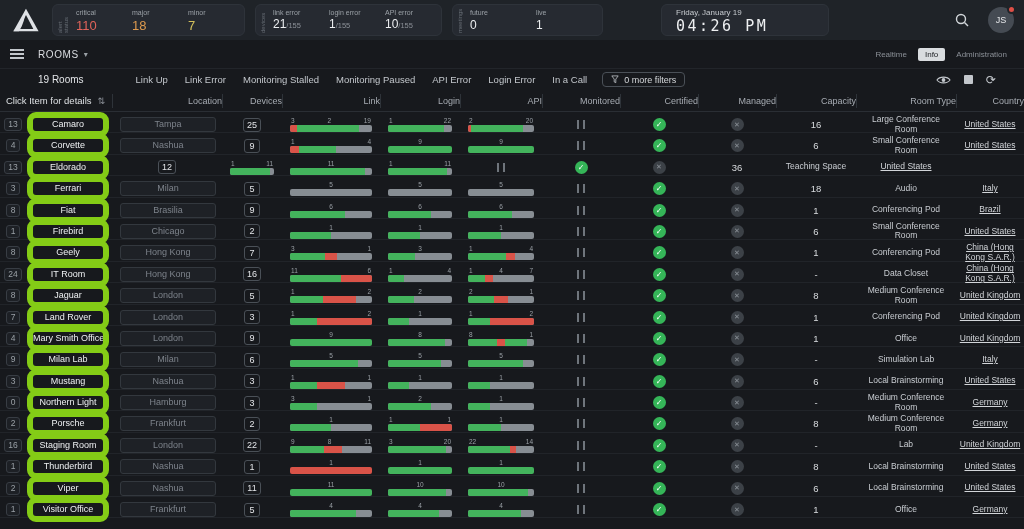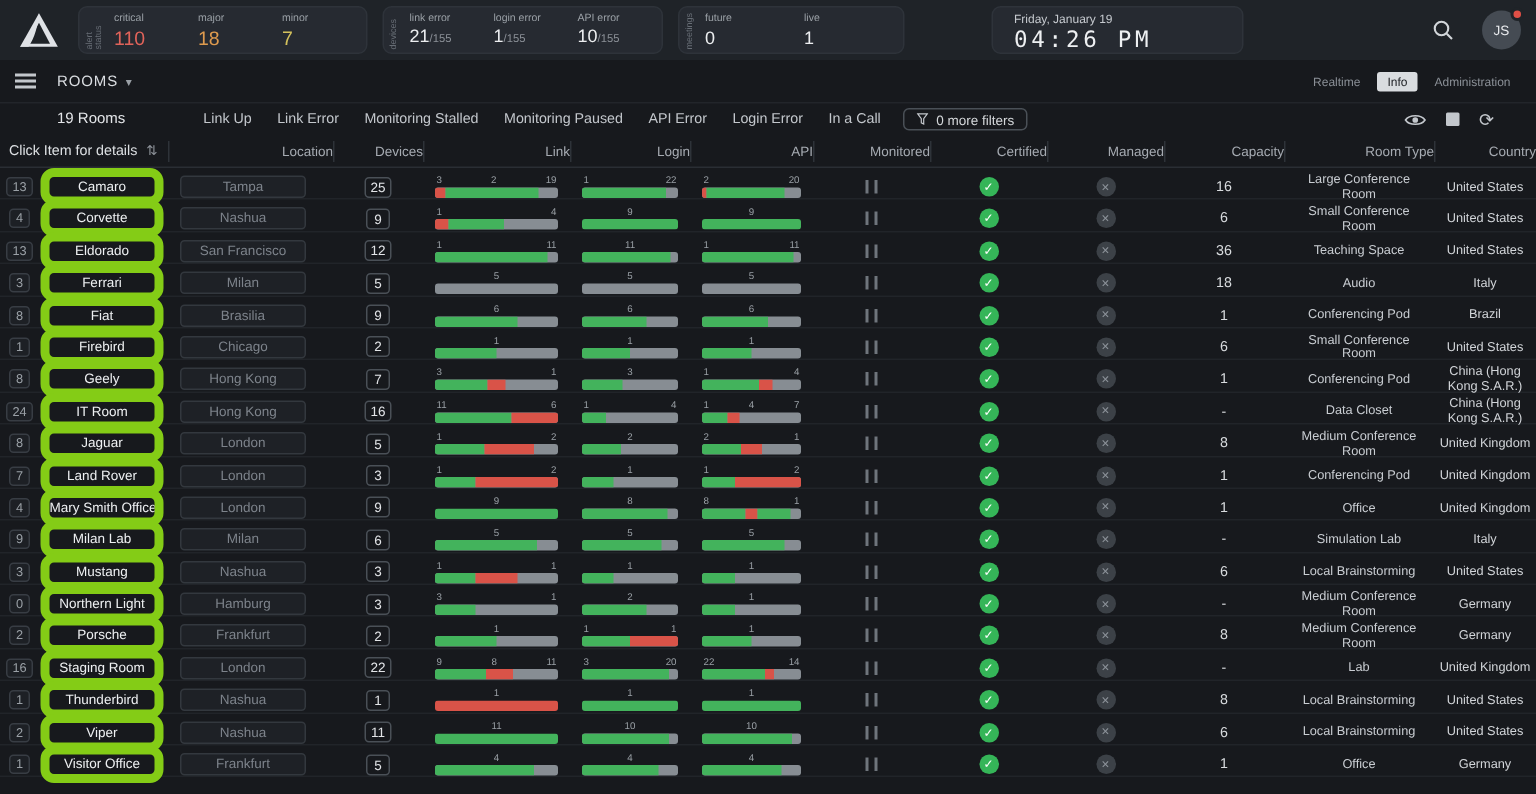--- a/index.html
+++ b/index.html
@@ -76,21 +76,21 @@
 
   .trow { height:21.4px; align-items:center; border-bottom:1px solid #212429; cursor:pointer; }
   .c { display:flex; align-items:center; justify-content:center; height:100%; }
   .badge { border:1px solid #383d44; border-radius:3px; background:#1d2025; color:#9aa0a6;
     font-size:8.5px; line-height:11px; min-width:14px; text-align:center; padding:0 3px;
     margin-left:2px; }
   .name-pill { display:inline-block; width:82px; text-align:center; border:6px solid #84cc16;
     border-radius:9px; color:#eef0f2; font-size:9px; line-height:13px; white-space:nowrap;
     overflow:hidden; }
   .loc-c { justify-content:flex-start; padding-left:8px; }
-  .loc-box { display:inline-block; width:84px; text-align:center; background:#1e2126;
+  .loc-box { display:inline-block; width:96px; text-align:center; background:#1e2126;
     border:1px solid #33383e; border-radius:3px; color:#7d838b; font-size:9px;
     line-height:13px; white-space:nowrap; overflow:hidden; }
   .dev-box { display:inline-block; min-width:16px; text-align:center; border:1px solid #4a5057;
     border-radius:3px; color:#e3e5e8; font-size:9px; line-height:12px; padding:0 3px; }
   .bar-c { flex-direction:column; justify-content:center; padding:0 8px; align-items:stretch; }
   .bar-labels { display:flex; justify-content:space-between; font-size:6.5px; color:#9aa0a6;
     height:8px; line-height:8px; padding:0 1px; }
   .bar-labels.single { justify-content:center; }
   .bar-track { height:7px; background:#878d93; border-radius:2px; overflow:hidden;
     display:flex; }
@@ -99,21 +99,21 @@
   .pause-icon { width:8px; height:9px; border-left:2px solid #6f757c;
     border-right:2px solid #6f757c; }
   .circle { width:13px; height:13px; border-radius:50%; display:flex; align-items:center;
     justify-content:center; font-size:8px; font-weight:bold; }
   .circle.ok { background:#35b558; color:#ffffff; }
   .circle.no { background:#3c4147; color:#8d939a; font-size:7px; }
   .cap-c { font-size:9.5px; color:#d8dbde; }
   .type-c { font-size:8.5px; color:#c9cdd2; text-align:center; line-height:1.15;
     padding:0 4px; }
   .country-c { font-size:8.5px; color:#d2d5d9; text-align:center; line-height:1.15;
-    padding:0 2px; }
+    padding:0 2px;text-decoration:underline; }
   svg { display:block; }
 </style>
 </head>
 <body>
 
 <header class="topbar">
   <div class="logo">
     <svg width="28" height="26" viewBox="0 0 40 36">
       <path d="M20 2 L38 34 L2 34 Z" fill="#dfe2e6"></path>
       <path d="M20 11 L30.5 31 L9.5 31 Z" fill="#1f2328"></path>
@@ -362,23 +362,20 @@
     <div class="c country-c">United States</div>
   </div>
 
   <div class="trow grid-cols">
     <div class="c">
           <span class="badge">13</span>
         </div>
     <div class="c">
           <span class="name-pill">Eldorado</span>
         </div>
-    <div class="c loc-c">
-          <span class="loc-box">San Francisco</span>
-        </div>
     <div class="c">
           <span class="dev-box">12</span>
         </div>
     <div class="c bar-c">
           <div class="bar-labels">
             <span>1</span>
             <span>11</span>
           </div>
           <div class="bar-track">
             <div class="seg-ok" style="width: 91.6667%;"></div>

